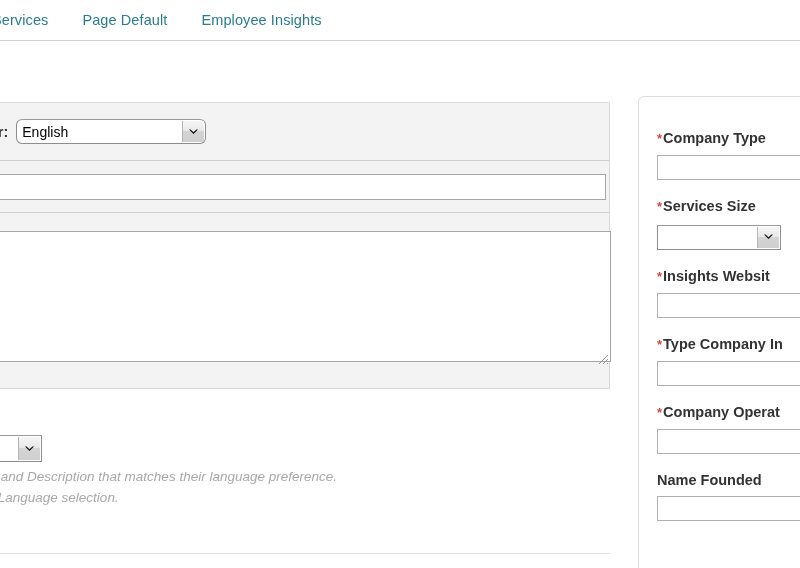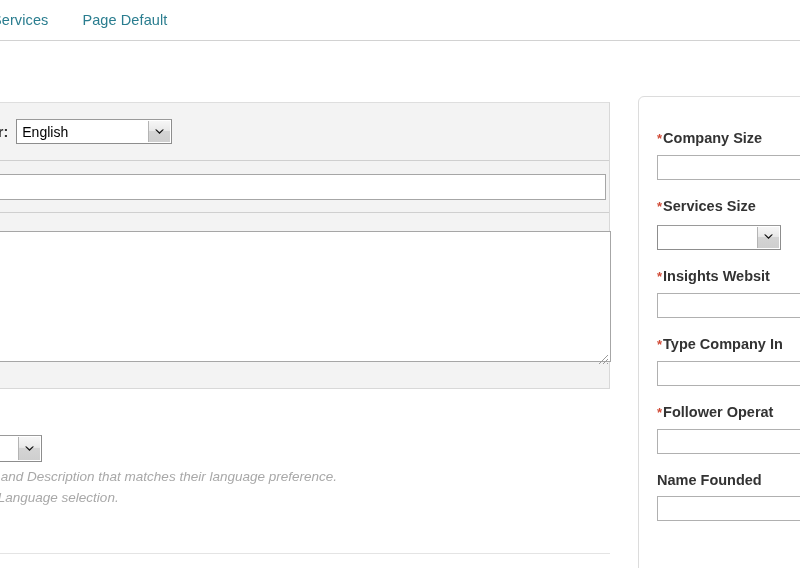--- a/index.html
+++ b/index.html
@@ -110,21 +110,21 @@
     bottom: 1px;
     width: 21px;
     background: linear-gradient(to bottom, #f6f6f6 0%, #e9e9e9 45%, #d4d4d4 50%, #cfcfcf 100%);
     border-left: 1px solid #b4b4b4;
     display: flex;
     align-items: center;
     justify-content: center;
   }
   .sel-arrow svg { display: block; }
 
-  #select-language { width: 156px; }
+  #select-language { width: 190px; border-radius: 6px; }
 
   
   #row-name {
     height: 52px;
     display: flex;
     align-items: center;
     padding-left: 16px;
   }
   #input-company-name {
     width: 779px;
@@ -247,20 +247,21 @@
 </style>
 </head>
 <body>
 
 <div id="page">
 
   <div id="nav-bar">
     <div id="nav-list">
       <a class="nav-item" href="#">Services</a>
       <a class="nav-item" href="#">Page Default</a>
+      <a class="nav-item" href="#">Employee Insights</a>
     </div>
   </div>
 
   <div id="left-panel">
 
     <div class="panel-row sep" id="row-language">
       <span id="lang-label">Name and Description for:</span>
       <div class="win-select" id="select-language">
         <span>English</span>
         <span class="sel-arrow">
@@ -303,21 +304,21 @@
     <div>pany Name and Description that matches their language preference.</div>
     <div>our Default Language selection.</div>
   </div>
 
   <div id="bottom-divider"></div>
 
   <div id="right-panel">
 
     <div class="field-block">
       <div class="field-label">
-        <span class="req-star">*</span><span>Company Size</span>
+        <span class="req-star">*</span><span>Company Type</span>
       </div>
       <input class="text-input" type="text" style="">
     </div>
 
     <div class="field-block">
       <div class="field-label">
         <span class="req-star">*</span><span>Services Size</span>
       </div>
       <div class="win-select" id="select-company-size">
         <span></span>
@@ -338,21 +339,21 @@
 
     <div class="field-block">
       <div class="field-label">
         <span class="req-star">*</span><span>Type Company In</span>
       </div>
       <input class="text-input" type="text" style="">
     </div>
 
     <div class="field-block">
       <div class="field-label">
-        <span class="req-star">*</span><span>Follower Operat</span>
+        <span class="req-star">*</span><span>Company Operat</span>
       </div>
       <input class="text-input" type="text" style="">
     </div>
 
     <div class="field-block">
       <div class="field-label" id="label-year-founded">
         <span>Name Founded</span>
       </div>
       <input class="text-input" type="text" style="">
     </div>

